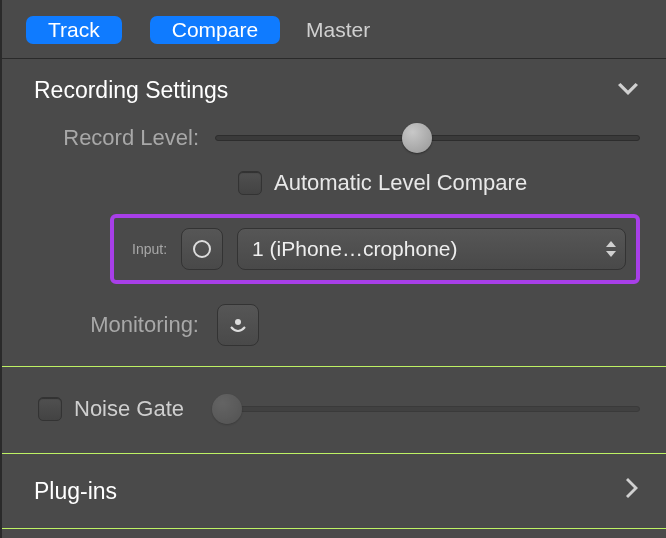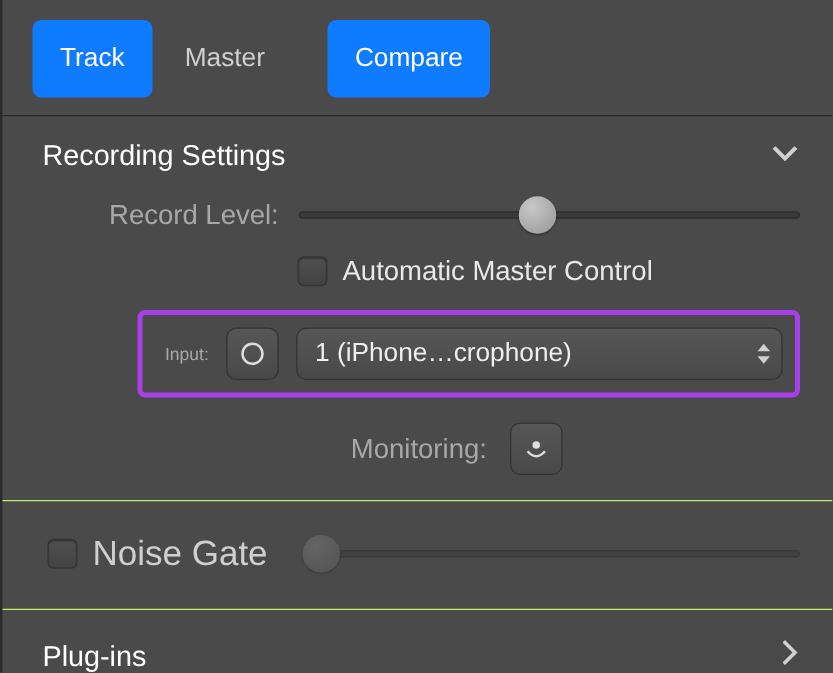--- a/index.html
+++ b/index.html
@@ -12,21 +12,21 @@
     overflow: hidden;
   }
   .panel { border-left: 2px solid #2a2a2a; height: 100%; }
   .tabs {
     display: flex;
     gap: 4px;
     padding: 16px 18px 14px 24px;
     border-bottom: 1px solid #2a2a2a;
   }
   .tab {
-    padding: 19px 22px;
+    padding: 2px 22px;
     border-radius: 7px;
     font-size: 21px;
     color: #d0d0d0;
     cursor: pointer;
   }
   .tab.active { background: #0f7bff; color: #fff; }
   .tab.compare { background: #0f7bff; color: #fff; margin-left: 24px; }
   .section {
     border-bottom: 1px solid #bef264;
   }
@@ -42,21 +42,21 @@
   .row {
     display: flex;
     align-items: center;
     padding: 10px 26px 10px 32px;
   }
   .label {
     font-size: 22px;
     color: #a8a8a8;
     text-align: right;
   }
-  .record-level-row { padding-top: 0; padding-bottom: 6px; margin-left: 24px; }
+  .record-level-row { padding-top: 0; padding-bottom: 6px; }
   .record-level-row .label { width: 165px; margin-right: 16px; }
   .slider {
     position: relative;
     flex: 1;
     height: 40px;
     display: flex;
     align-items: center;
   }
   .slider-track {
     height: 6px;
@@ -120,28 +120,28 @@
     color: #eee;
     font-size: 21px;
     justify-content: space-between;
   }
   .stepper {
     display: inline-flex;
     flex-direction: column;
     gap: 2px;
   }
   .stepper svg { display: block; }
-  .monitor-row { padding: 4px 26px 20px 32px; justify-content: center; }
+  .monitor-row { padding: 4px 26px 20px 32px; }
   .monitor-row .label { width: 165px; margin-right: 18px; }
   .monitor-icon { fill: #ddd; }
   .noise-row {
     padding: 22px 26px 24px 36px;
     align-items: center;
   }
-  .noise-label { color: #cfcfcf; font-size: 28px; margin-right: 28px; }
+  .noise-label { color: #cfcfcf; font-size: 22px; margin-right: 28px; }
   .noise-slider { flex: 1; opacity: 0.55; }
   .noise-slider .slider-thumb {
     background: radial-gradient(circle at 35% 30%, #7a7a7a, #5a5a5a);
     left: 0;
   }
   .plugins-row {
     padding: 22px 26px 22px 32px;
     display: flex;
     justify-content: space-between;
     align-items: center;
@@ -149,22 +149,22 @@
     font-size: 23px;
     gap: 44px;
   }
 </style>
 </head>
 <body>
 <div class="panel">
 
 <div class="tabs">
   <div class="tab active">Track</div>
+  <div class="tab compare">Compare</div>
   <div class="tab">Master</div>
-  <div class="tab compare">Compare</div>
 </div>
 
 <div class="section">
   <div class="section-header">
     <span>Recording Settings</span>
     <span>
       <svg width="24" height="16" viewBox="0 0 24 16">
             <path class="chev" d="M2 3 L12 13 L22 3 L19.5 1 L12 8.5 L4.5 1 Z"></path>
           </svg>
     </span>
@@ -174,21 +174,21 @@
     <span class="label">Record Level:</span>
     <div class="slider">
       <div class="slider-track"></div>
       <div class="slider-thumb" style="left:44%"></div>
     </div>
   </div>
 
   <div class="row auto-row">
     <div class="spacer"></div>
     <div class="checkbox"></div>
-    <span class="auto-label">Automatic Master Control</span>
+    <span class="auto-label">Automatic Level Compare</span>
   </div>
 
   <div class="highlight-box">
     <span class="label">Input:</span>
     <div class="btn-square">
       <span class="circle-open"></span>
     </div>
     <div class="dropdown">
       <span>1  (iPhone…crophone)</span>
       <span class="stepper">

